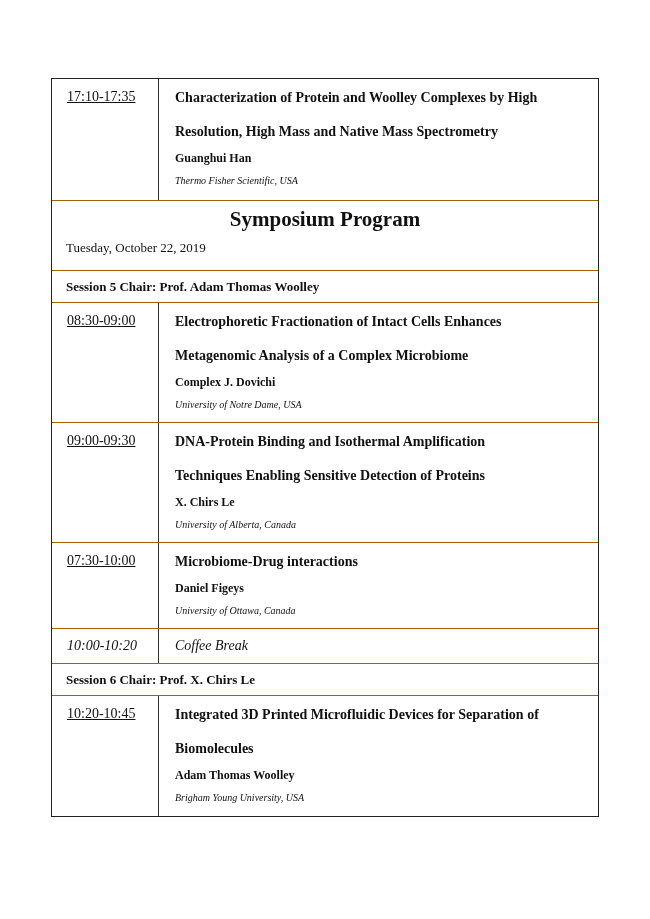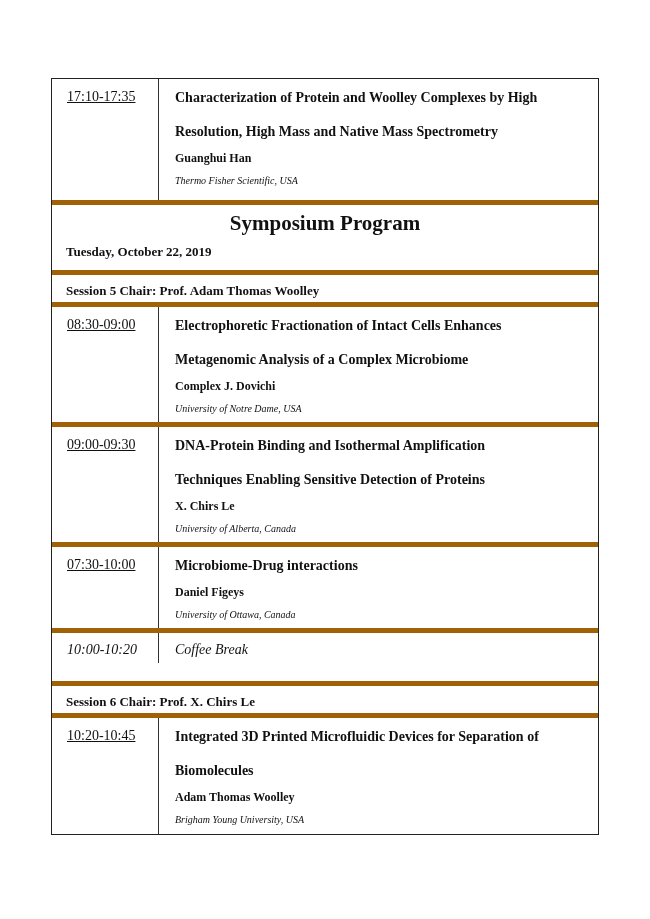--- a/index.html
+++ b/index.html
@@ -1,33 +1,33 @@
 <!DOCTYPE html>
 <html><head>
   <meta charset="utf-8">
   <style>
     html, body { margin: 0; padding: 0; background: #ffffff; }
     body { width: 650px; height: 919px; position: relative; overflow: hidden;
            font-family: "Liberation Serif", "DejaVu Serif", serif; color: #111; }
     .tbl { position: absolute; left: 51px; top: 78px; width: 548px;
            border: 1.3px solid #222; box-sizing: border-box; }
-    .row { display: flex; border-top: 5px solid #a16207; box-sizing: border-box; }
+    .row { display: flex; border-top: 1px solid #a16207; box-sizing: border-box; }
     .row.first { border-top: none; }
     .time { width: 107px; flex: 0 0 107px; border-right: 1px solid #333;
             padding-left: 15px; box-sizing: border-box; font-size: 14px; }
     .content { flex: 1; padding-left: 16px; box-sizing: border-box; }
     .talk .time { padding-top: 10px; text-decoration: underline; }
     .talk .content { padding-top: 10px; padding-bottom: 4px; }
     .title-line { font-weight: bold; font-size: 14px; line-height: 34px; margin-top: -8px; }
     .title-line + .title-line { margin-top: 0; }
     .speaker { font-weight: bold; font-size: 12px; line-height: 18px; margin-top: 0px; }
     .affil { font-style: italic; font-size: 10px; line-height: 16px; margin-top: 6px; }
     .full { padding-left: 14px; }
     .heading { text-align: center; font-weight: bold; font-size: 21px; padding-top: 5px; line-height: 26px; }
-    .date { font-weight: bold; font-size: 13px; padding-top: 8px; padding-bottom: 8px; }
+    .date { font-weight: normal; font-size: 13px; padding-top: 8px; padding-bottom: 8px; }
     .session { font-weight: bold; font-size: 13px; line-height: 31px; }
     .break .time, .break .content { font-style: italic; font-size: 14px; line-height: 34px; }
     .break .time { padding-top: 0; }
   </style>
 </head>
 <body>
 
 <div class="tbl">
 
   <div class="row talk first" style="height:121px;">
@@ -76,21 +76,21 @@
       <div class="speaker">Daniel Figeys</div>
       <div class="affil">University of Ottawa, Canada</div>
     </div>
   </div>
 
   <div class="row break" style="height:35px;">
     <div class="time">10:00-10:20</div>
     <div class="content">Coffee Break</div>
   </div>
 
-  <div class="row" style="height:32px;margin-top:18px;">
+  <div class="row" style="height:32px;">
     <div class="session full">Session 6 Chair: Prof. X. Chirs Le</div>
   </div>
 
   <div class="row talk" style="height:121px;">
     <div class="time">10:20-10:45</div>
     <div class="content">
       <div class="title-line">Integrated 3D Printed Microfluidic Devices for Separation of</div>
       <div class="title-line">Biomolecules</div>
       <div class="speaker">Adam Thomas Woolley</div>
       <div class="affil">Brigham Young University, USA</div>

